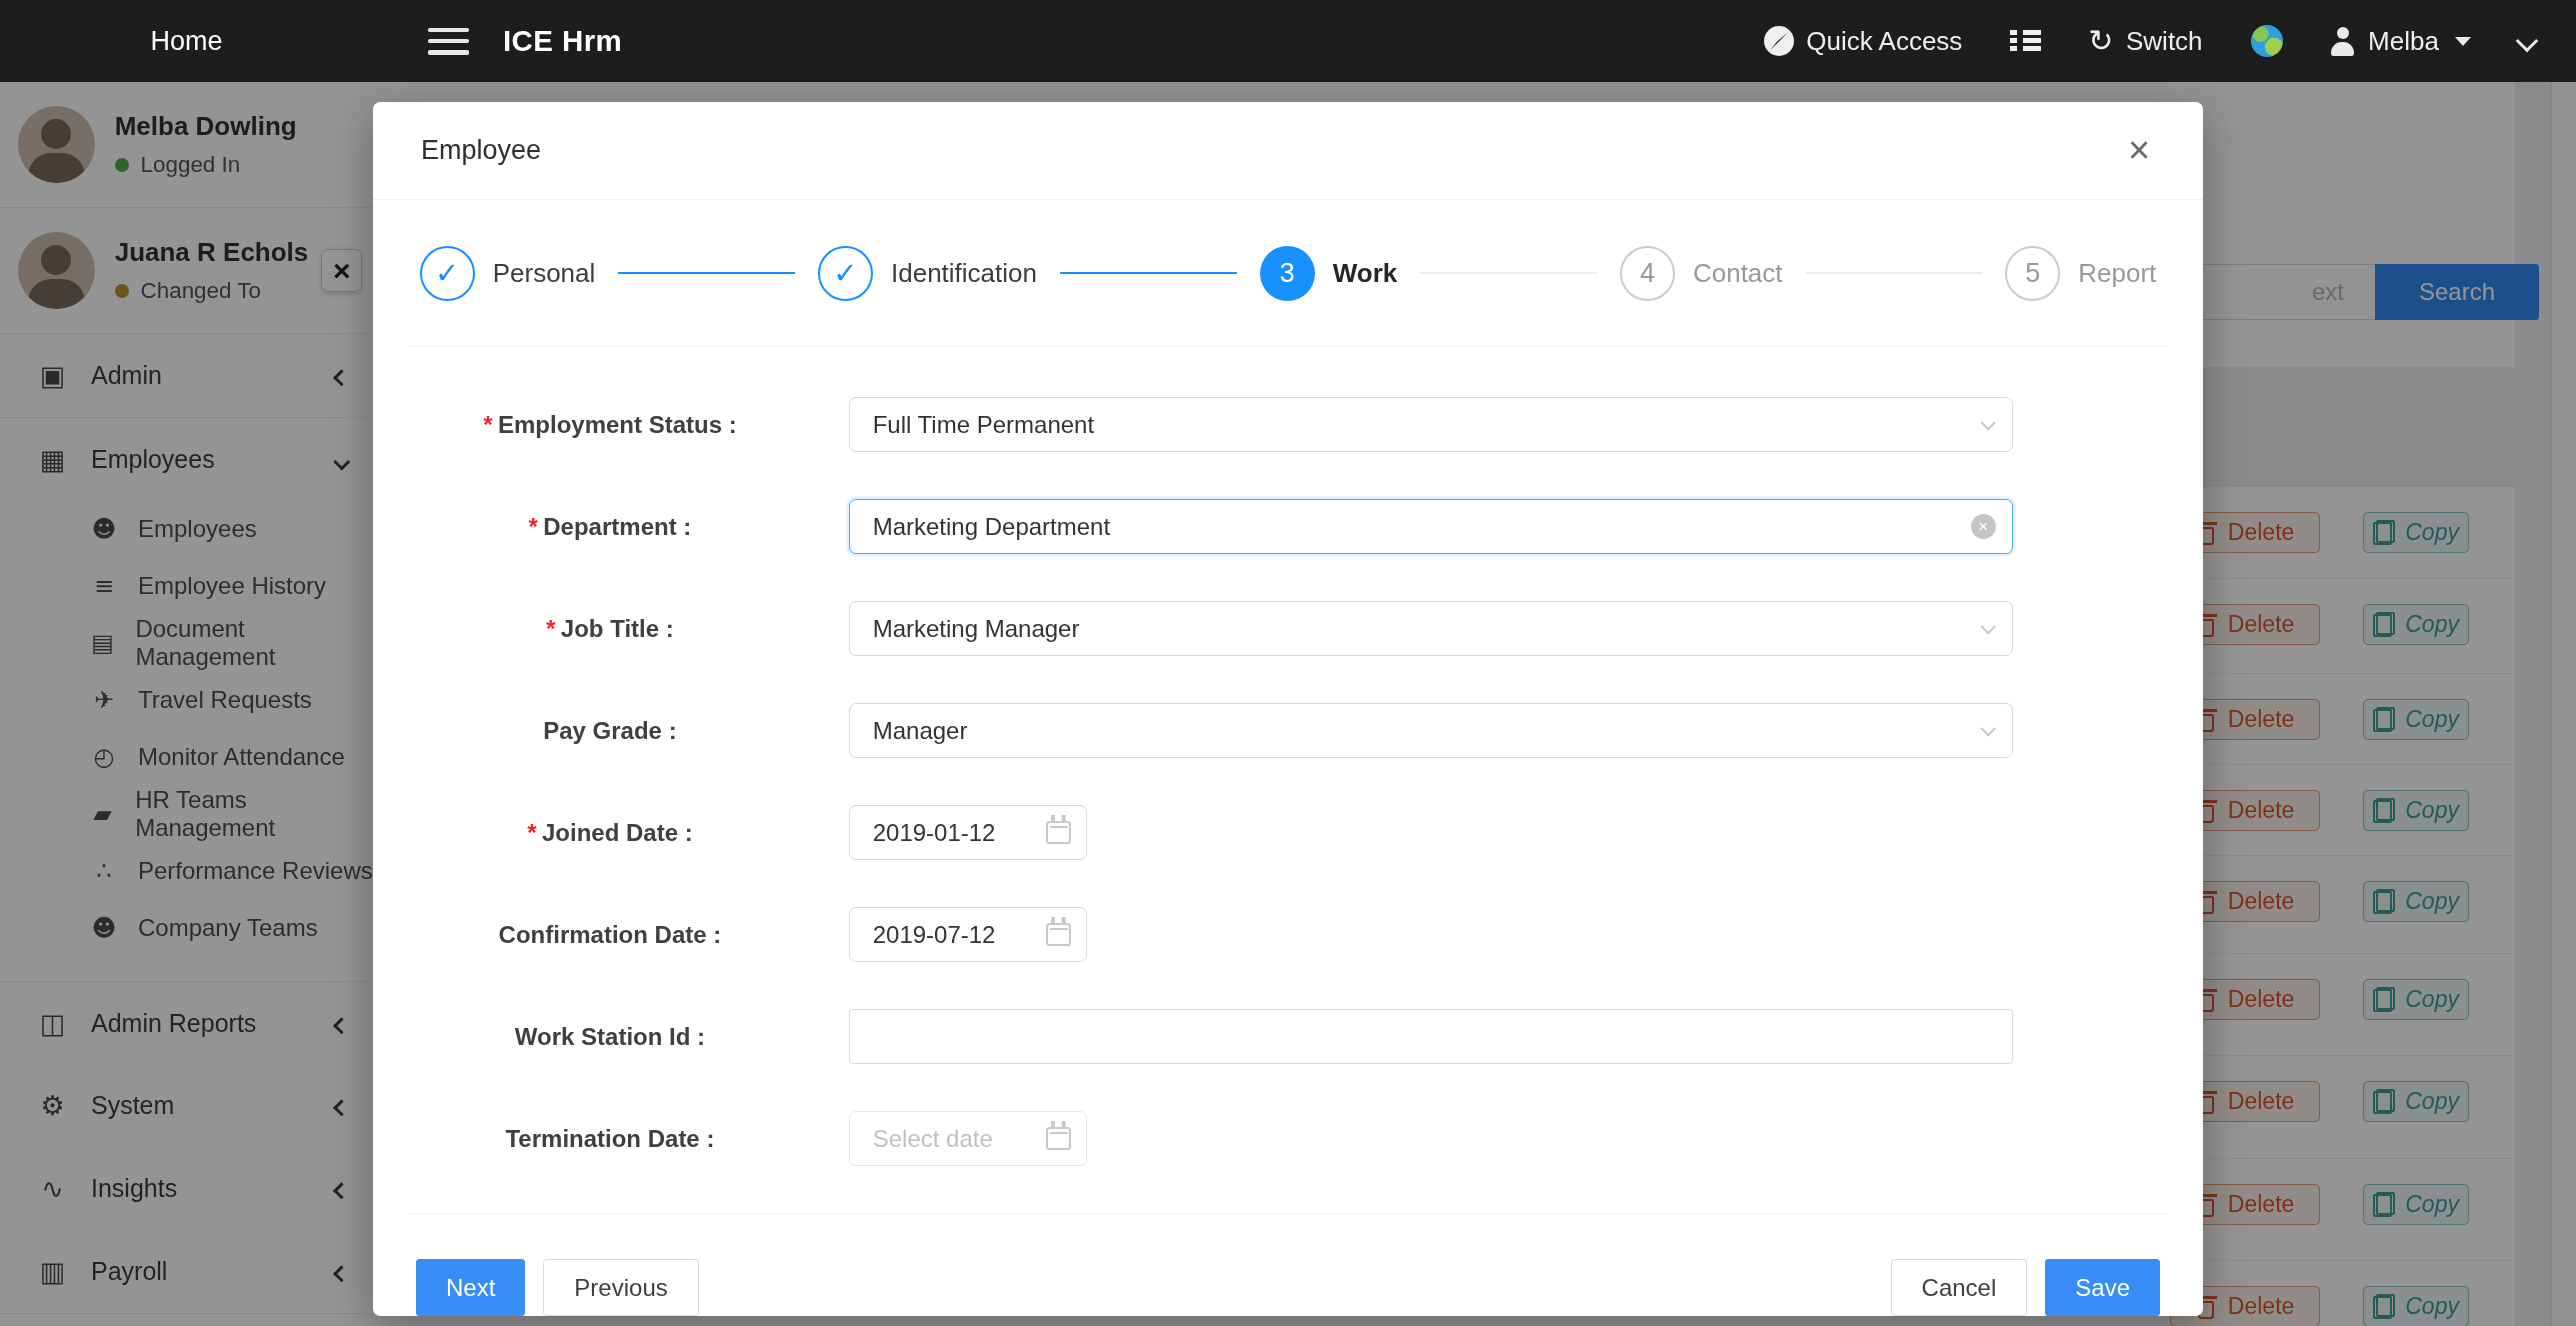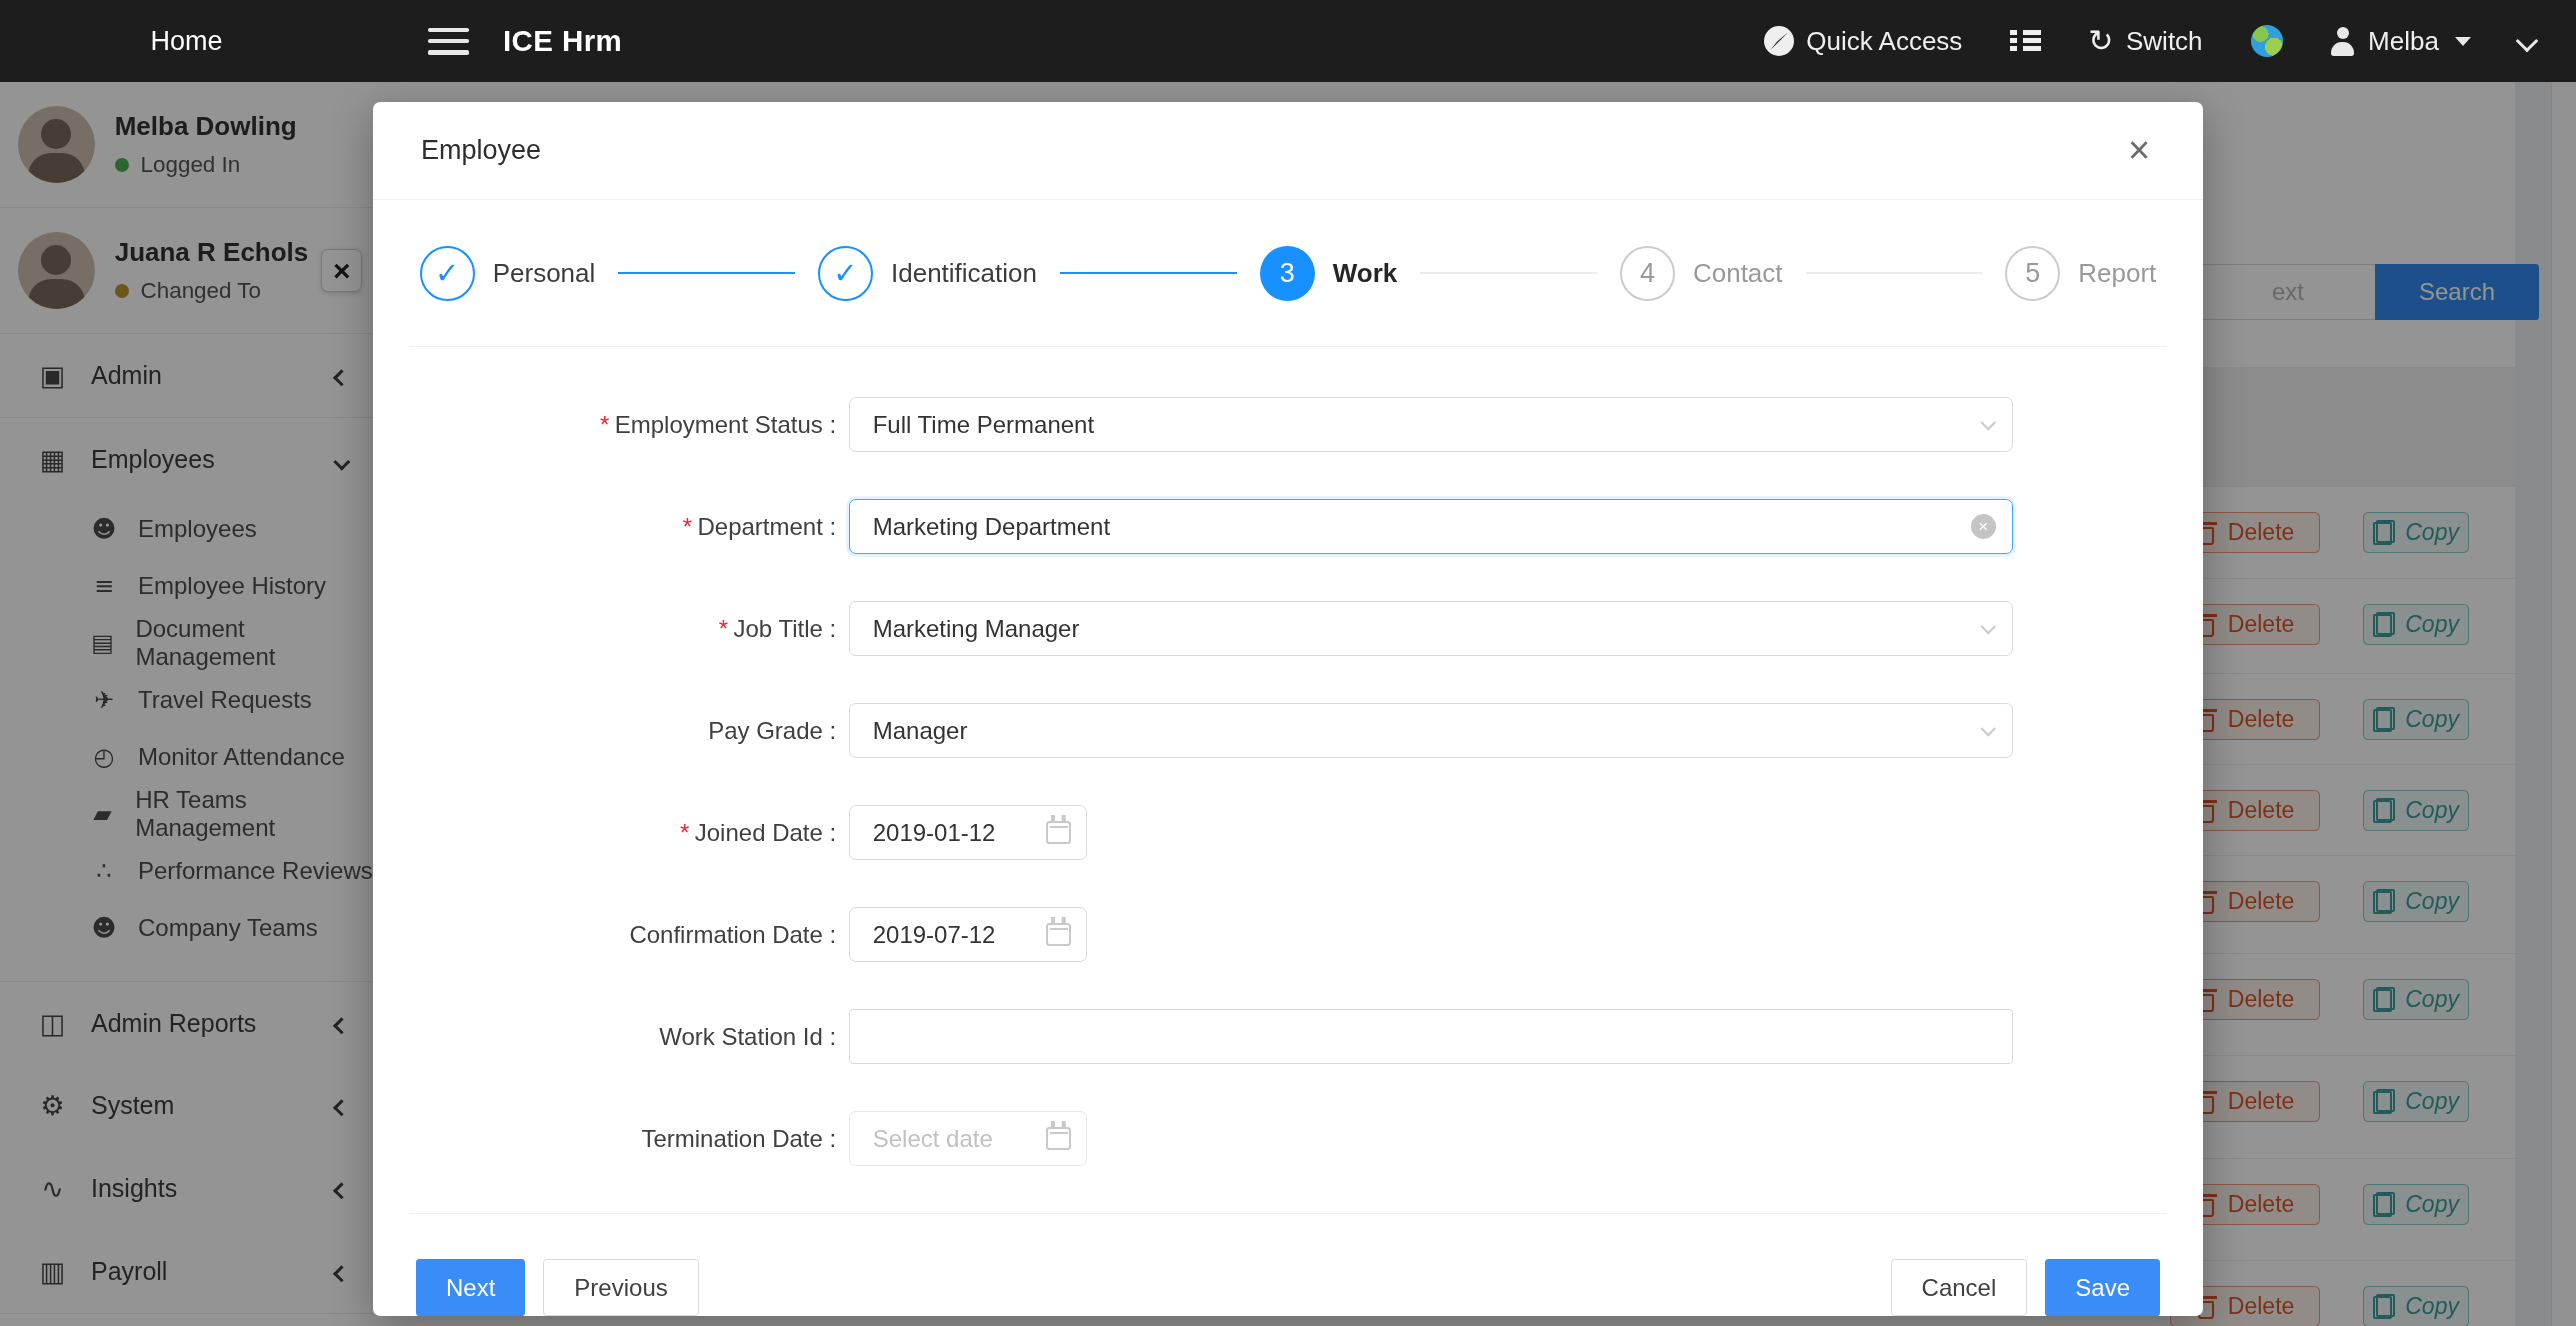--- a/index.html
+++ b/index.html
@@ -29,21 +29,21 @@
   .icn-person::after { content:""; position:absolute; left:0.9px; bottom:0; width:23px; height:13.4px; border-radius:10.7px 10.7px 2.7px 2.7px; background:#e9e9e9; }
   .caret { width:0; height:0; border-left:8px solid transparent; border-right:8px solid transparent; border-top:9.8px solid #e9e9e9; margin-left:3.6px; }
   .chev { display:inline-block; width:14.3px; height:14.3px; border-right:3.6px solid #cfcfcf; border-bottom:3.6px solid #cfcfcf; }
   .chev-down { transform:rotate(45deg); }
   .chev-left { transform:rotate(135deg); }
   .tb-chev { border-color:#e9e9e9; width:16px; height:16px; border-width:3.6px; }
 
   
   .content { position:absolute; left:373px; top:82px; right:0; bottom:0; background:#eef0f3; z-index:1; }
   .card { position:absolute; left:0; top:0; width:2142px; bottom:0; background:#fff; }
-  .search-box { position:absolute; left:1768px; top:182px; width:261px; height:56px; border:1.8px solid #d9d9d9; border-radius:3.6px 0 0 3.6px; background:#fff; display:flex; align-items:center; font-size:24px; color:#b5b5b5; }
+  .search-box { position:absolute; left:1808px; top:182px; width:261px; height:56px; border:1.8px solid #d9d9d9; border-radius:3.6px 0 0 3.6px; background:#fff; display:flex; align-items:center; font-size:24px; color:#b5b5b5; }
   .search-box span { margin-left:130px; }
   .search-btn { position:absolute; left:2002px; top:182px; width:164px; height:56px; background:#3289ee; color:#fff; font-size:24px; display:flex; align-items:center; justify-content:center; border-radius:0 3.6px 3.6px 0; }
   .tbl-header { position:absolute; left:0; right:0; top:285px; height:119px; background:#f1f1f1; }
   .bg-row { position:absolute; left:0; right:0; border-top:1.8px solid #ececec; display:flex; align-items:flex-start; padding:25px 0 0 1797px; gap:43px; }
   .mini-btn { height:41px; border-radius:5.4px; display:flex; align-items:center; justify-content:center; gap:10.7px; font-size:23px; }
   .mini-del { width:150px; color:#d9552c; border:1.8px solid rgba(217,85,44,.55); background:#fcf1ea; }
   .mini-copy { width:106px; color:#3c9d9b; border:1.8px solid rgba(60,157,155,.55); background:#eef8f8;font-style:italic; }
   .icn-trash { position:relative; width:21.5px; height:24px; }
   .icn-trash::before { content:""; position:absolute; left:2.7px; right:2.7px; top:6.3px; bottom:0; border:2.7px solid currentColor; border-radius:1.8px 1.8px 3.6px 3.6px; }
   .icn-trash::after { content:""; position:absolute; left:0; right:0; top:1.8px; height:2.7px; background:currentColor; }
@@ -87,21 +87,21 @@
   .st-label { font-size:26px; }
   .st-finished .st-label { color:#3c3c3c; }
   .st-active .st-label { color:#262626; font-weight:bold; }
   .st-wait .st-label { color:#999; }
   .st-line { flex:1; height:2.7px; margin:0 23px; }
   .line-done { background:#1890ff; }
   .line-wait { background:#ececec; }
 
   .form { padding:50px 0 0 10.7px; }
   .f-row { display:flex; align-items:center; height:55px; margin-bottom:47px; }
-  .f-label { width:465px; text-align:right; font-size:24px; color:#404040; padding-right:12.5px; }
+  .f-label { width:465px; text-align:center; font-size:24px; color:#404040; padding-right:12.5px;font-weight:bold; }
   .req { color:#f5222d; margin-right:5.4px; }
   .f-ctrl { position:relative; height:55px; border:1.8px solid #d9d9d9; border-radius:7px; background:#fff; display:flex; align-items:center; padding:0 23px; font-size:24px; color:#333; }
   .w-wide { width:1164px; }
   .w-date { width:238px; }
   .f-focused { border-color:#46a6ff; box-shadow:0 0 0 2.7px rgba(24,144,255,.12); }
   .sel-chev { position:absolute; right:19.7px; width:10.7px; height:10.7px; border-right:2.7px solid #c9c9c9; border-bottom:2.7px solid #c9c9c9; transform:rotate(45deg) translateY(-2.7px); }
   .clear-btn { position:absolute; right:16px; width:25px; height:25px; border-radius:50%; background:#c5c5c5; color:#fff; font-size:17px; display:flex; align-items:center; justify-content:center; }
   .icn-cal { position:absolute; right:14.3px; width:25px; height:23px; border:2.7px solid #c9c9c9; border-radius:3.6px; }
   .icn-cal::before { content:""; position:absolute; left:1.8px; right:1.8px; top:2.7px; height:2.7px; background:#c9c9c9; }
   .icn-cal::after { content:""; position:absolute; top:-8px; left:2.7px; width:3.6px; height:6.3px; background:#c9c9c9; box-shadow:10.7px 0 0 #c9c9c9; }

